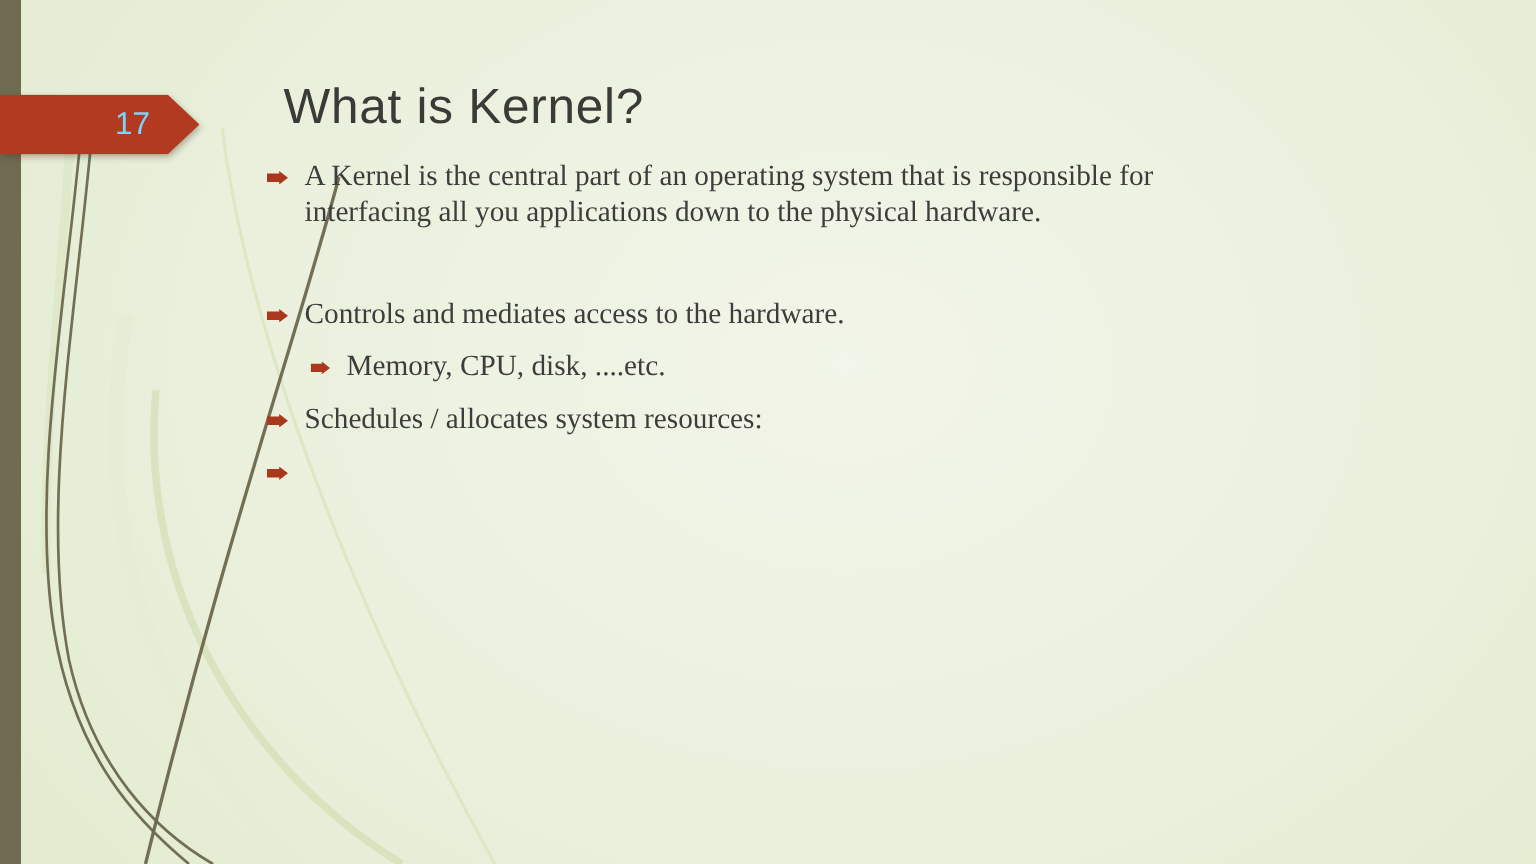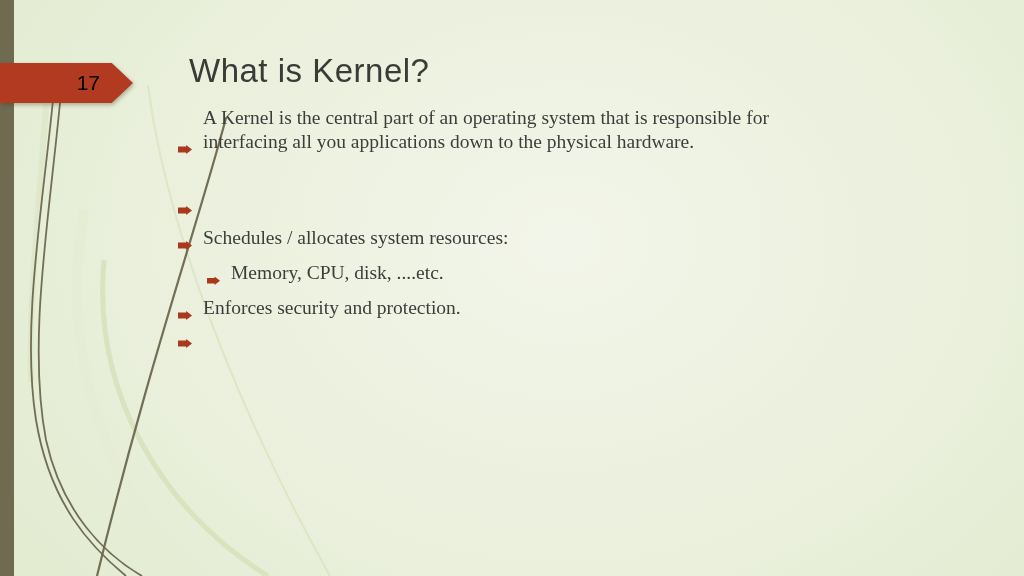--- a/index.html
+++ b/index.html
@@ -9,29 +9,29 @@
     font-family:"Liberation Serif", serif;
   }
   .curves { position:absolute; left:0; top:0; width:1024px; height:576px; display:block; }
   .accent-bar { position:absolute; left:0; top:0; width:14px; height:576px; background:#6f6b51; }
   .badge-wrap { position:absolute; left:0; top:63px; filter: drop-shadow(1px 2px 2px rgba(60,50,30,0.35)); }
   .badge {
     width:133px; height:40px; background:#b23a21;
     clip-path: polygon(0 0, 84% 0, 100% 50%, 84% 100%, 0 100%);
     display:flex; align-items:center; justify-content:flex-end;
     padding-right:33px; box-sizing:border-box;
-    color:#000000; font-family:"Liberation Sans", sans-serif; font-size:21px;
+    color:#7dd3fc; font-family:"Liberation Sans", sans-serif; font-size:21px;
   }
   .title {
     position:absolute; left:177px; top:40px; margin:12px;
     font-family:"Liberation Sans", sans-serif; font-weight:400;
     font-size:33px; letter-spacing:0.5px; color:#3a3a37;
   }
   .content { position:absolute; left:178px; top:106px; width:700px; color:#3d3d3b; font-size:19.5px; }
-  .bullet { display:flex; margin-bottom:11px; line-height:24px;align-items:flex-end; }
+  .bullet { display:flex; margin-bottom:11px; line-height:24px; }
   .marker {
     flex:0 0 14px; width:14px; height:9px; margin:8px 11px 0 0; background:#a9381d;
     clip-path: polygon(0 18%, 58% 18%, 58% 0, 100% 50%, 58% 100%, 58% 82%, 0 82%);
   }
   .bullet.l2 { margin-left:29px; }
   .bullet.l2 .marker { flex-basis:13px; width:13px; height:8.5px; }
   .btext { max-width:645px; display:inline-block; }
   .spacer { height:33px; }
 </style>
 </head>
@@ -63,35 +63,32 @@
 
     <div class="bullet l1">
       <span class="marker"></span>
       <span class="btext">A Kernel is the central part of an operating system that is responsible for interfacing all you applications down to the physical hardware.</span>
     </div>
 
     <div class="spacer"></div>
 
     <div class="bullet l1">
       <span class="marker"></span>
-    </div>
-
-    <div class="bullet l1">
-      <span class="marker"></span>
-      <span class="btext">Schedules / allocates system resources:</span>
+      <span class="btext">Controls and mediates access to the hardware.</span>
     </div>
 
     <div class="bullet l2">
       <span class="marker"></span>
       <span class="btext">Memory, CPU, disk, ....etc.</span>
     </div>
 
     <div class="bullet l1">
       <span class="marker"></span>
-      <span class="btext">Enforces security and protection.</span>
+      <span class="btext">Schedules / allocates system resources:</span>
     </div>
+
 
     <div class="bullet l1">
       <span class="marker"></span>
     </div>
 
   </div>
 </div>
 
 </body></html>

